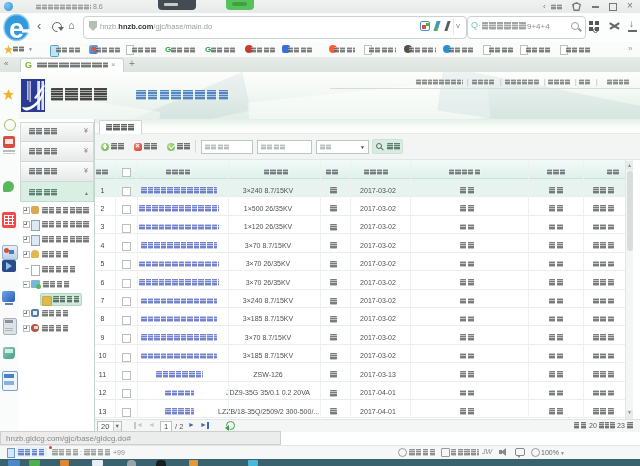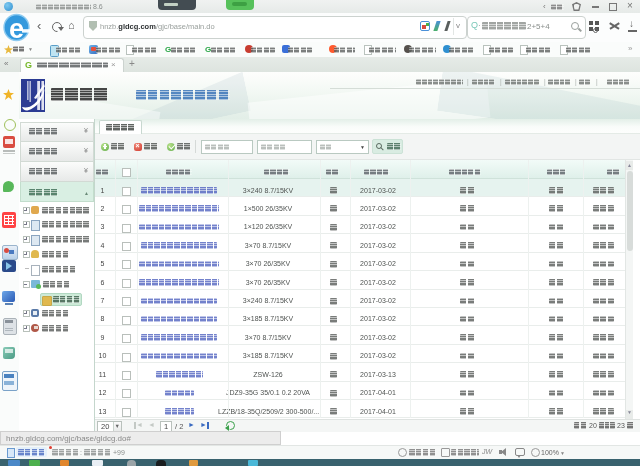--- a/index.html
+++ b/index.html
@@ -40,34 +40,34 @@
   <text x="14.5" y="24.5" font-family="Liberation Sans, sans-serif" font-size="27" font-weight="bold" fill="#ffffff" text-anchor="middle">e</text>
   <rect x="20" y="16.2" width="8" height="3.4" fill="#fff" opacity=".95"></rect>
 </svg>
 <div class="lat" style="left:37px;top:18px;font-size:13px;color:#666">‹</div>
 <div class="ab" style="left:52px;top:22px;width:8px;height:8px;border:1.4px solid #666;border-radius:50%;clip-path:polygon(0 0,100% 0,100% 70%,55% 70%,55% 100%,0 100%)"></div>
 <div class="ab" style="left:58px;top:27px;width:0;height:0;border-left:3px solid transparent;border-right:3px solid transparent;border-top:4px solid #666"></div>
 <div class="lat" style="left:68px;top:19px;font-size:11px;color:#666">⌂</div>
 
 <div class="ab" style="left:83px;top:16px;width:382px;height:21px;background:#fff;border:1px solid #ccd2cf;border-radius:4px"></div>
 <div class="ab" style="left:89px;top:21px;width:8px;height:10px;background:#b2bfb2;clip-path:polygon(0 0,100% 0,100% 60%,50% 100%,0 60%)"></div>
-<div class="lat" style="left:100px;top:22px;font-size:7.5px;color:#9aa09d">hnzb.<b style="color:#2e3234">gldcg.com</b>/gjc/base/main.do</div>
+<div class="lat" style="left:100px;top:22px;font-size:7.5px;color:#9aa09d">hnzb.<b style="color:#2e3234">hnzb.com</b>/gjc/base/main.do</div>
 <div class="ab" style="left:420px;top:21px;width:10px;height:10px;border:1.5px solid #4a90d8;border-radius:2px;box-sizing:border-box"></div>
 <div class="ab" style="left:422px;top:25px;width:4px;height:4px;background:#d84c40"></div>
 <div class="ab" style="left:426px;top:23px;width:3px;height:3px;background:#4ab04a"></div>
 <div class="ab" style="left:435px;top:21px;width:4px;height:10px;background:linear-gradient(#4a90d8,#4ab06a);transform:skewX(-18deg)"></div>
 <div class="ab" style="left:446px;top:21px;width:3px;height:10px;background:#5a5f5d;transform:skewX(-18deg)"></div>
 <div class="ab" style="left:453px;top:18px;width:1px;height:17px;background:#e2e6e4"></div>
 <div class="lat" style="left:456px;top:21px;font-size:8px;color:#888">v</div>
 
 <div class="ab" style="left:467px;top:16px;width:117px;height:21px;background:#fff;border:1px solid #ccd2cf;border-radius:4px"></div>
 <div class="lat" style="left:471px;top:20px;font-size:9px;color:#7ac8b8">Q</div>
 <div class="lat" style="left:478px;top:21px;font-size:8px;color:#9aa09d">·</div>
 <div class="t" style="left:482px;top:22px;width:44px;height:7.5px;--c:#8a8f8c;--w:6.5px;--s:7.5px"></div>
-<div class="lat" style="left:527px;top:21.5px;font-size:8px;color:#8a8f8c">2+5+4</div>
+<div class="lat" style="left:527px;top:21.5px;font-size:8px;color:#8a8f8c">9+4+4</div>
 <div class="ab" style="left:571px;top:22px;width:6px;height:6px;border:1.5px solid #9aa09d;border-radius:50%"></div>
 <div class="ab" style="left:577.5px;top:29px;width:4px;height:1.5px;background:#9aa09d;transform:rotate(45deg)"></div>
 <div class="ab" style="left:589px;top:21px;width:10px;height:10px;background:
   linear-gradient(#555,#555) 0 0/4px 4px no-repeat, linear-gradient(#555,#555) 6px 0/4px 4px no-repeat,
   linear-gradient(#555,#555) 0 6px/4px 4px no-repeat, linear-gradient(#555,#555) 6px 6px/4px 4px no-repeat"></div>
 <div class="ab" style="left:609px;top:25px;width:11px;height:1.5px;background:#666;transform:rotate(32deg)"></div>
 <div class="ab" style="left:609px;top:25px;width:11px;height:1.5px;background:#666;transform:rotate(-32deg)"></div>
 <div class="ab" style="left:593px;top:28px;width:3px;height:3px;border:1px solid #666;border-radius:50%"></div>
 <div class="lat" style="left:629px;top:18px;font-size:10px;color:#666">↓</div>
 <div class="ab" style="left:628px;top:30px;width:9px;height:1.5px;background:#666"></div>

